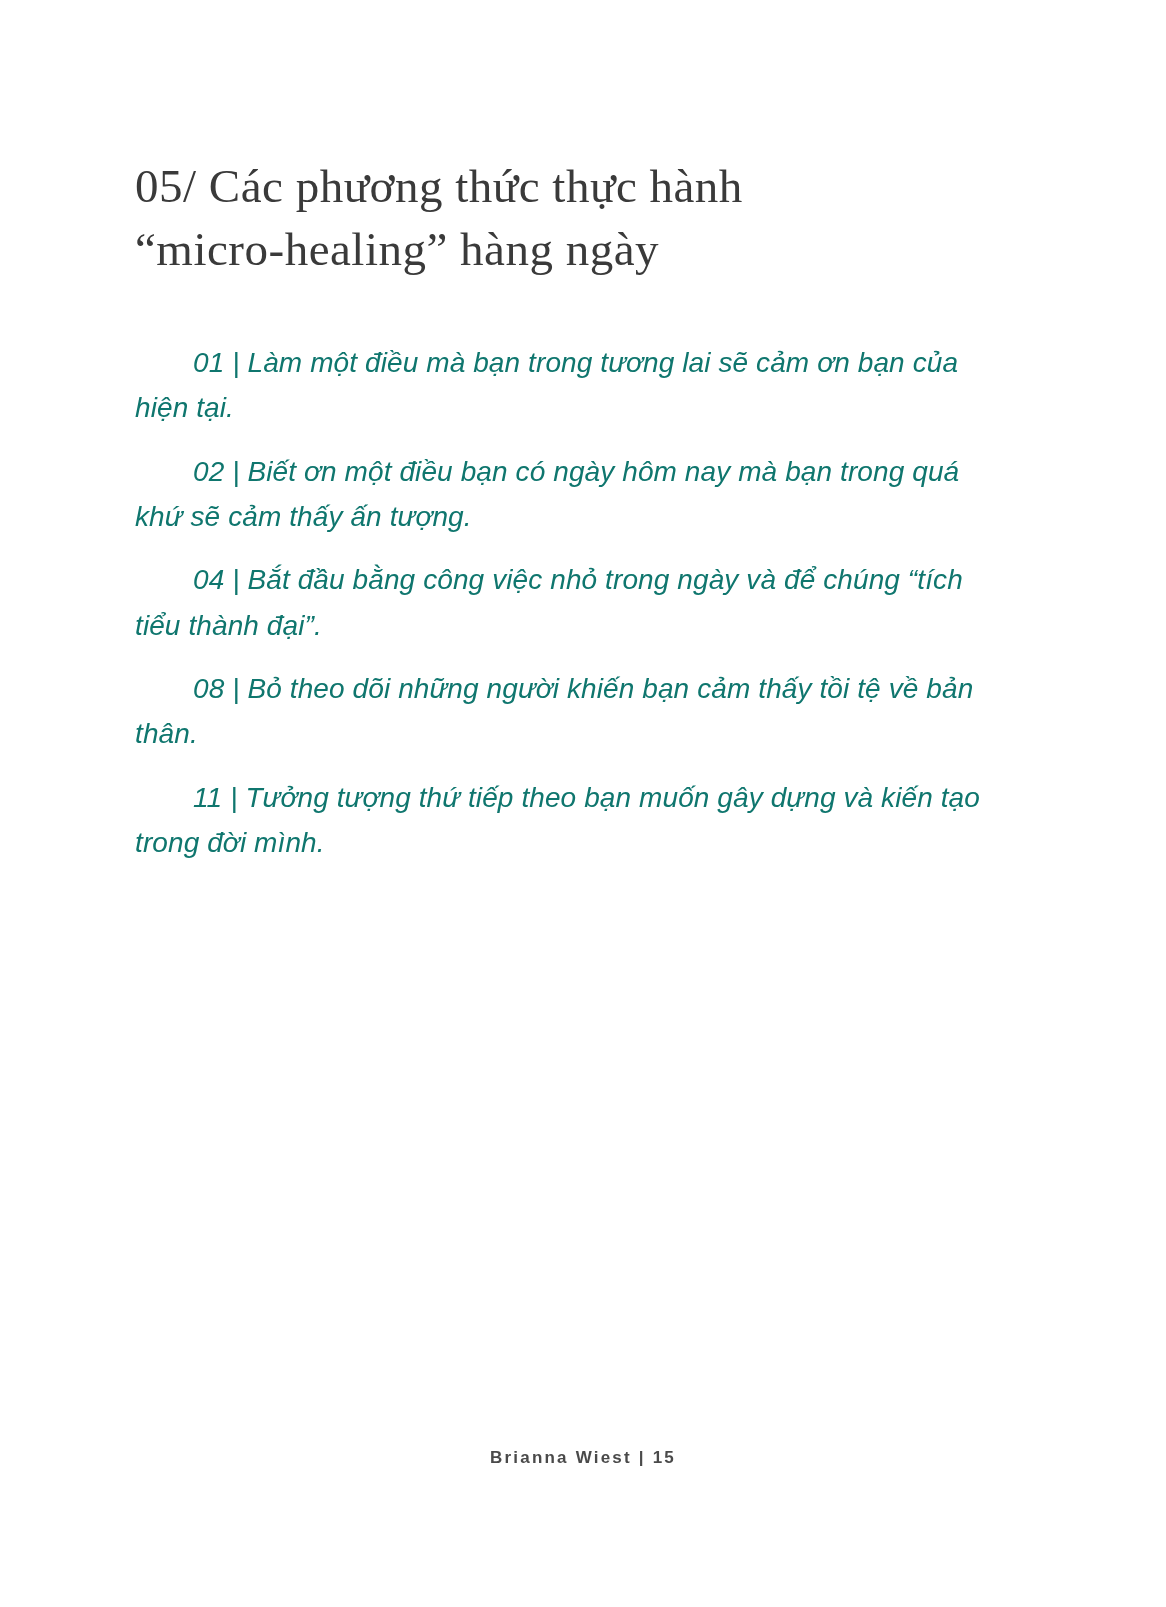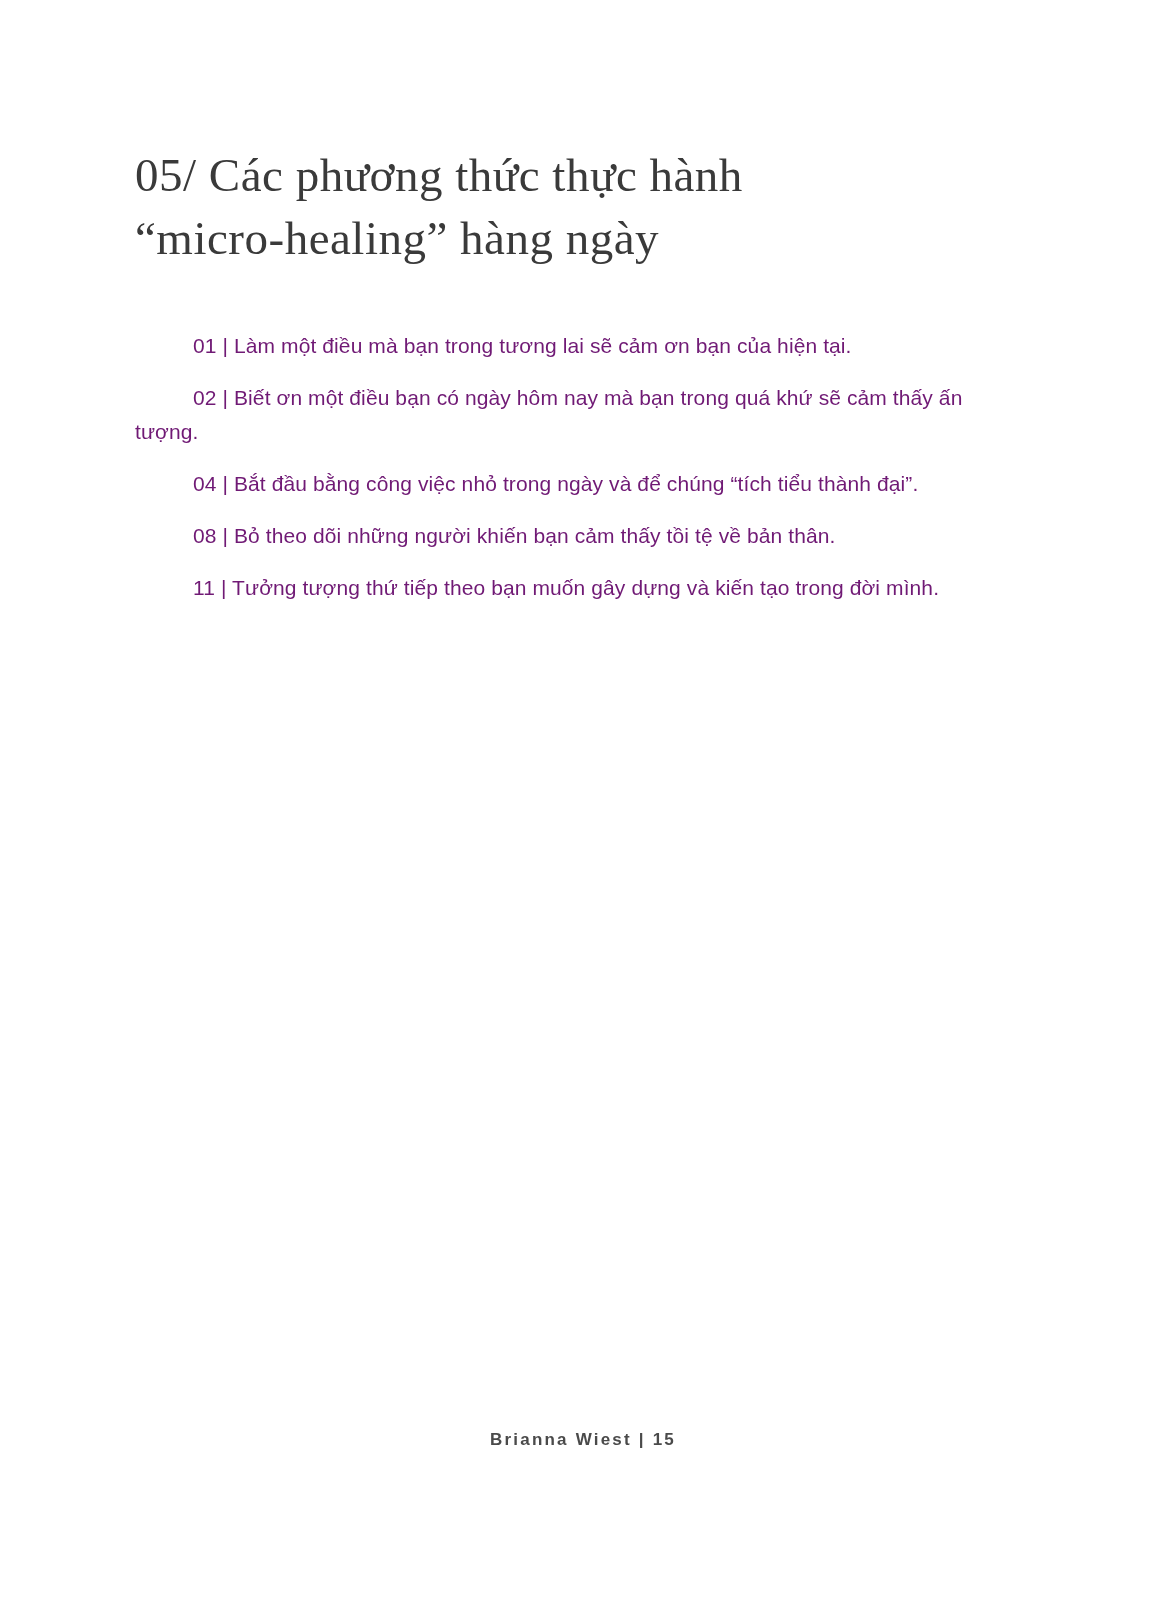--- a/index.html
+++ b/index.html
@@ -20,46 +20,47 @@
     height: 1607px;
     box-sizing: border-box;
     padding: 140px 160px 0 135px;
   }
   .title {
     font-family: "Liberation Serif", serif;
     font-size: 47px;
     line-height: 1.35;
     letter-spacing: 0.5px;
     color: #3a3a3a;
-    margin: 4px 0 58px 0;
+    margin: 15px 0 58px 0;
     font-weight: 400;
   }
   .title .line {
     display: block;
     white-space: pre;
   }
   .body {
-    font-size: 21px;
+    font-size: 28px;
     line-height: 1.62;
-    color: #701a75;
+    color: #0f766e;
     letter-spacing: 0.1px;
+    font-style: italic;
   }
   .para {
     margin: 0 0 18px 0;
     text-indent: 58px;
     text-align: left;
   }
   .para .num {
     white-space: nowrap;
   }
   .footer {
     position: absolute;
     left: 0;
     right: 0;
-    bottom: 157px;
+    bottom: 139px;
     text-align: center;
     font-size: 17px;
     letter-spacing: 2.2px;
     color: #4a4a4a;
     font-weight: bold;
   }
 </style>
 </head>
 <body>
 

